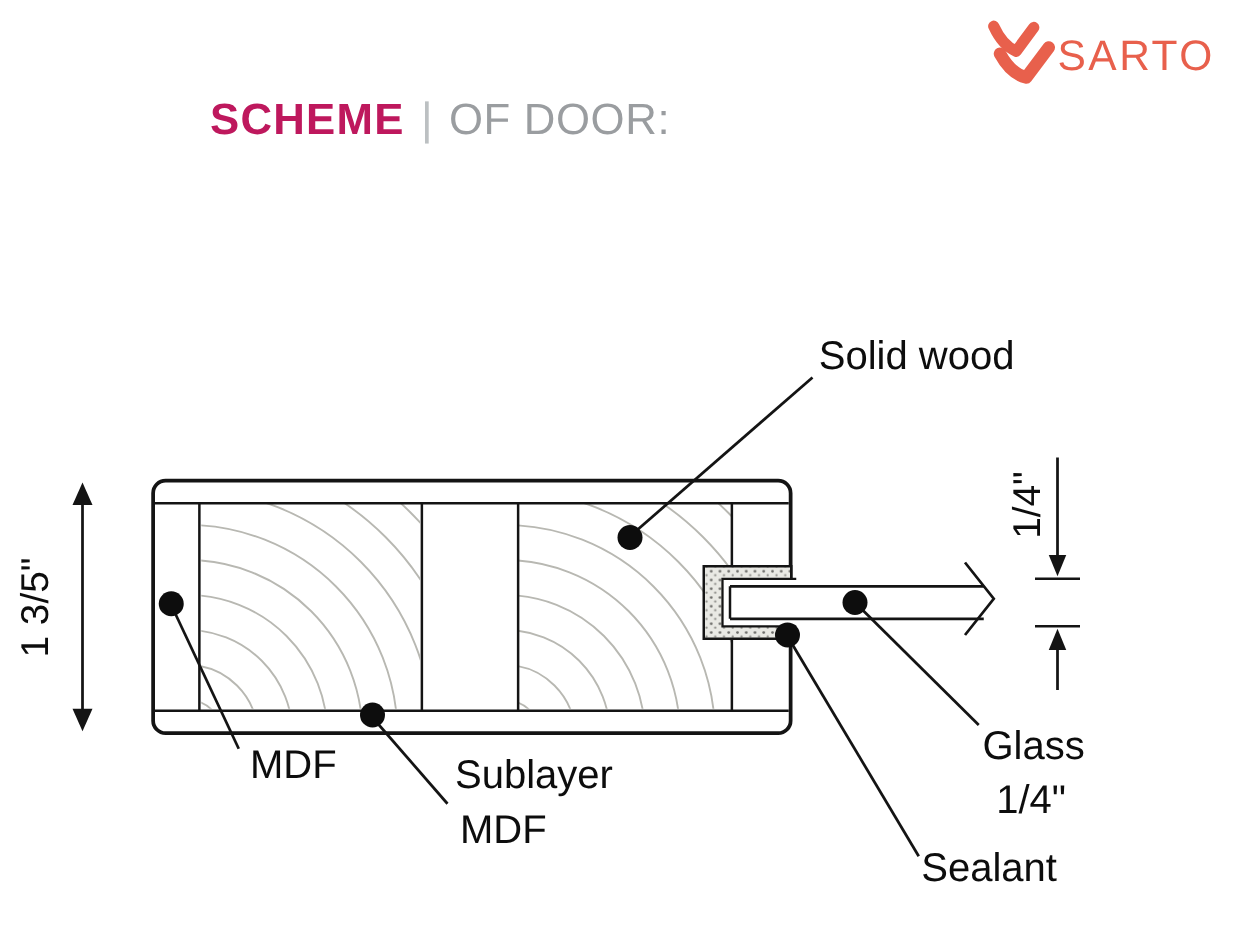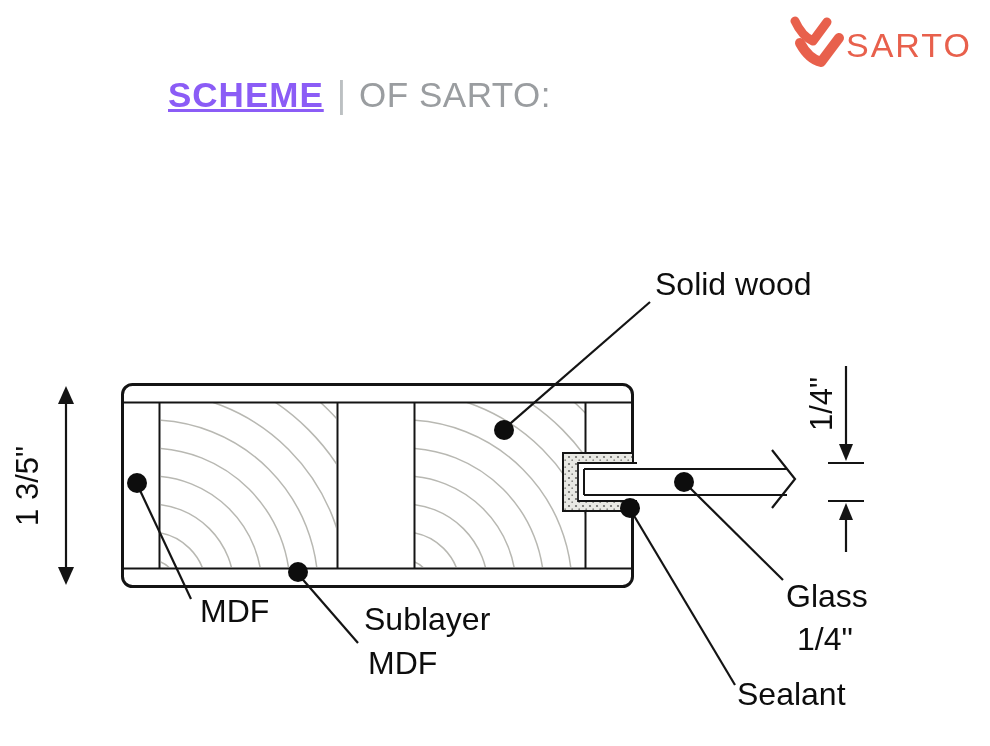--- a/index.html
+++ b/index.html
@@ -2,41 +2,41 @@
 <html><head>
 <meta charset="utf-8">
 <style>
   html,body { margin:0; padding:0; background:#ffffff; }
   body { width:990px; height:746px; position:relative; overflow:hidden;
          font-family:"Liberation Sans", sans-serif; }
   .page { position:relative; width:990px; height:746px; background:#ffffff; }
 
   .title { position:absolute; left:168px; top:74px; display:flex; align-items:baseline;
            gap:13px; font-size:35px; white-space:nowrap; }
-  .t-bold  { font-weight:700; color:#8b5cf6; letter-spacing:1px;text-decoration:underline; }
+  .t-bold  { font-weight:700; color:#be185d; letter-spacing:1px; }
   .t-sep   { color:#bcc0c2; font-weight:400; font-size:36px; }
   .t-light { color:#9a9da0; font-weight:400; letter-spacing:.5px; }
 
   .brand { position:absolute; left:786px; top:16px; display:flex; align-items:center; gap:0; }
   .brand-name { font-size:34px; color:#e8604c; letter-spacing:2px; font-weight:400; }
 
   svg.diagram { position:absolute; left:0; top:0; }
   svg text { font-family:"Liberation Sans", sans-serif; fill:#0d0d0d; }
   .lbl { font-size:32px; }
   .dim { font-size:31px; }
 </style>
 </head>
 <body>
 
 <div class="page">
 
   <div class="title">
     <span class="t-bold">SCHEME</span>
     <span class="t-sep">|</span>
-    <span class="t-light">OF SARTO:</span>
+    <span class="t-light">OF DOOR:</span>
   </div>
 
   <div class="brand">
     <svg width="60" height="58" viewBox="0 0 60 58">
       <path d="M9 5 C14 16 20 22 27 25 L41 6" fill="none" stroke="#e8604c" stroke-width="9" stroke-linecap="round" stroke-linejoin="round"></path>
       <path d="M14 27 C20 38 27 44 35 46 L53 22" fill="none" stroke="#e8604c" stroke-width="10" stroke-linecap="round" stroke-linejoin="round"></path>
     </svg>
     <span class="brand-name">SARTO</span>
   </div>
 

